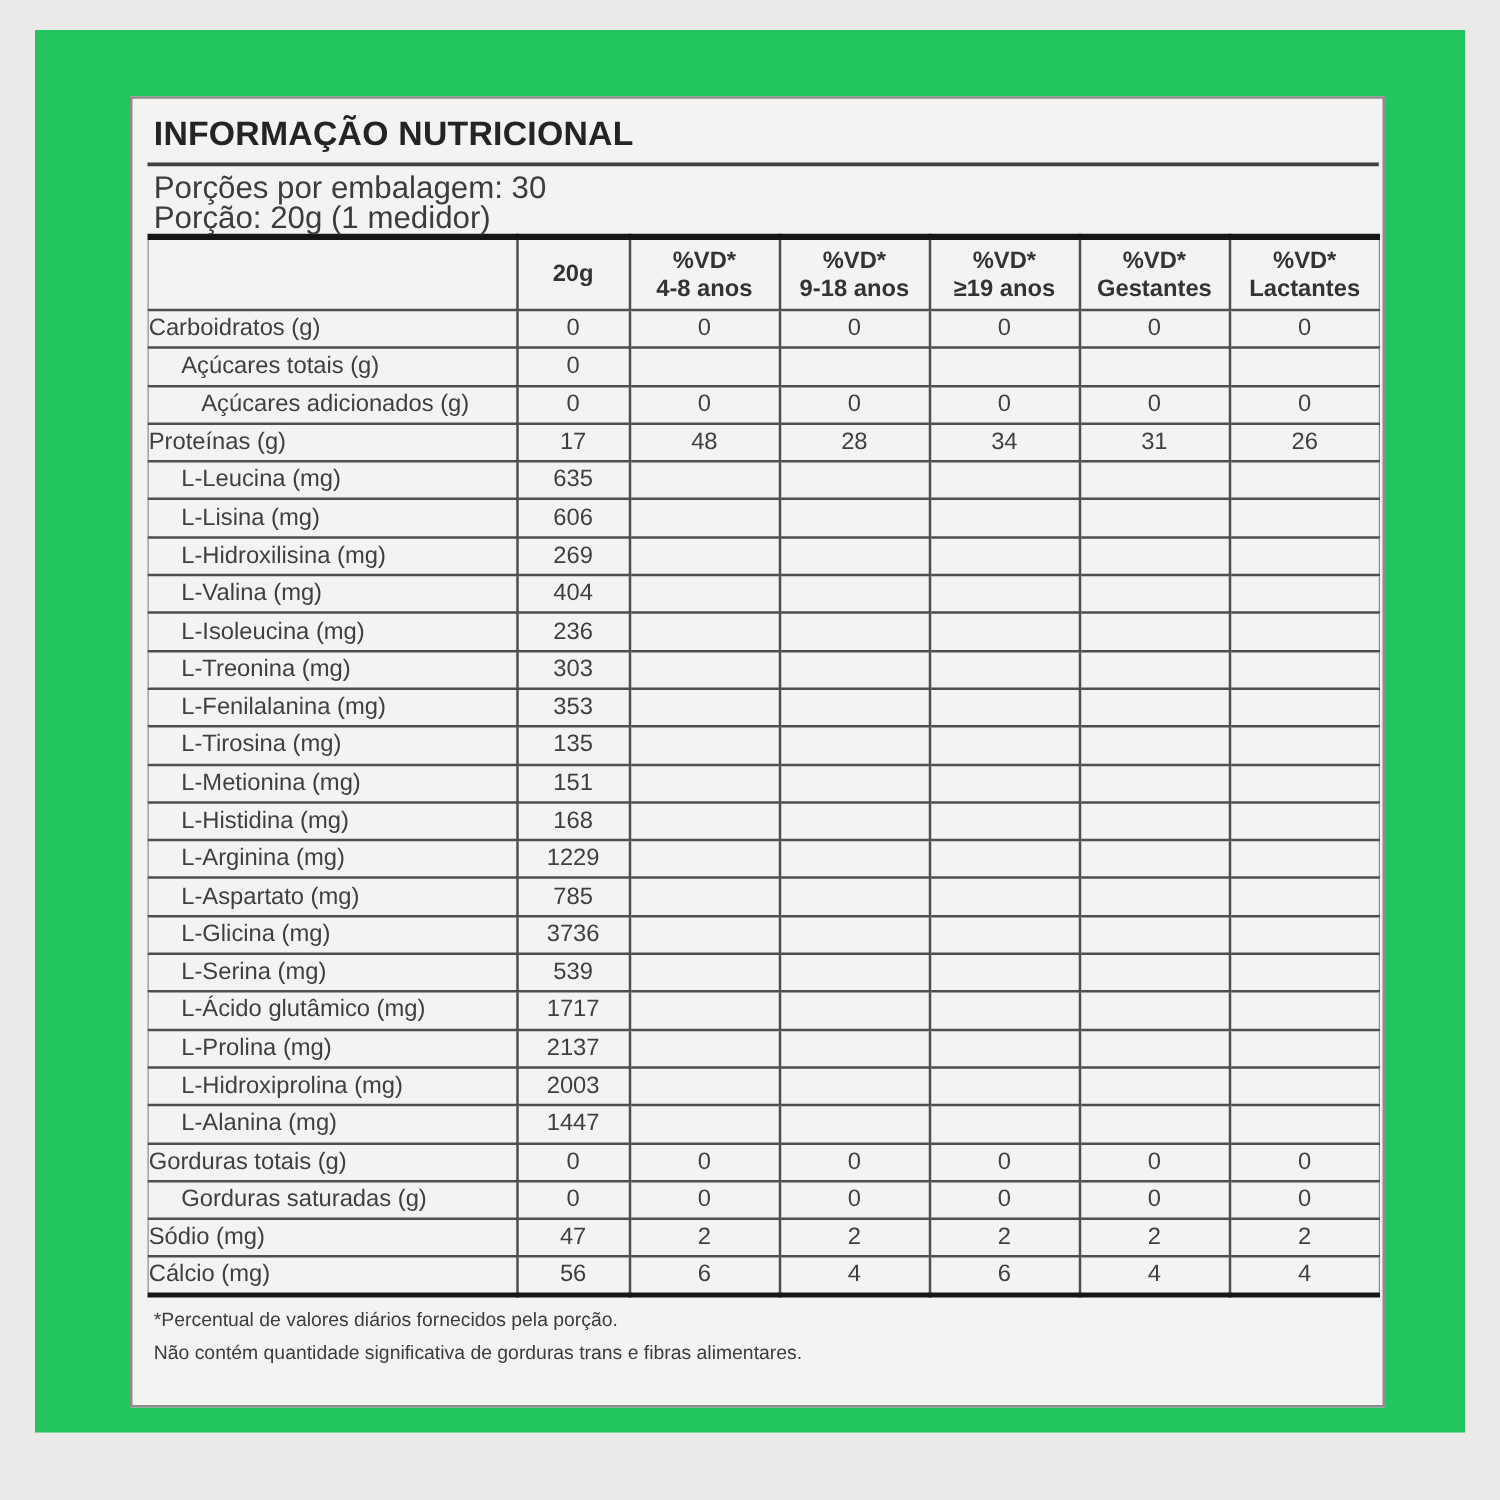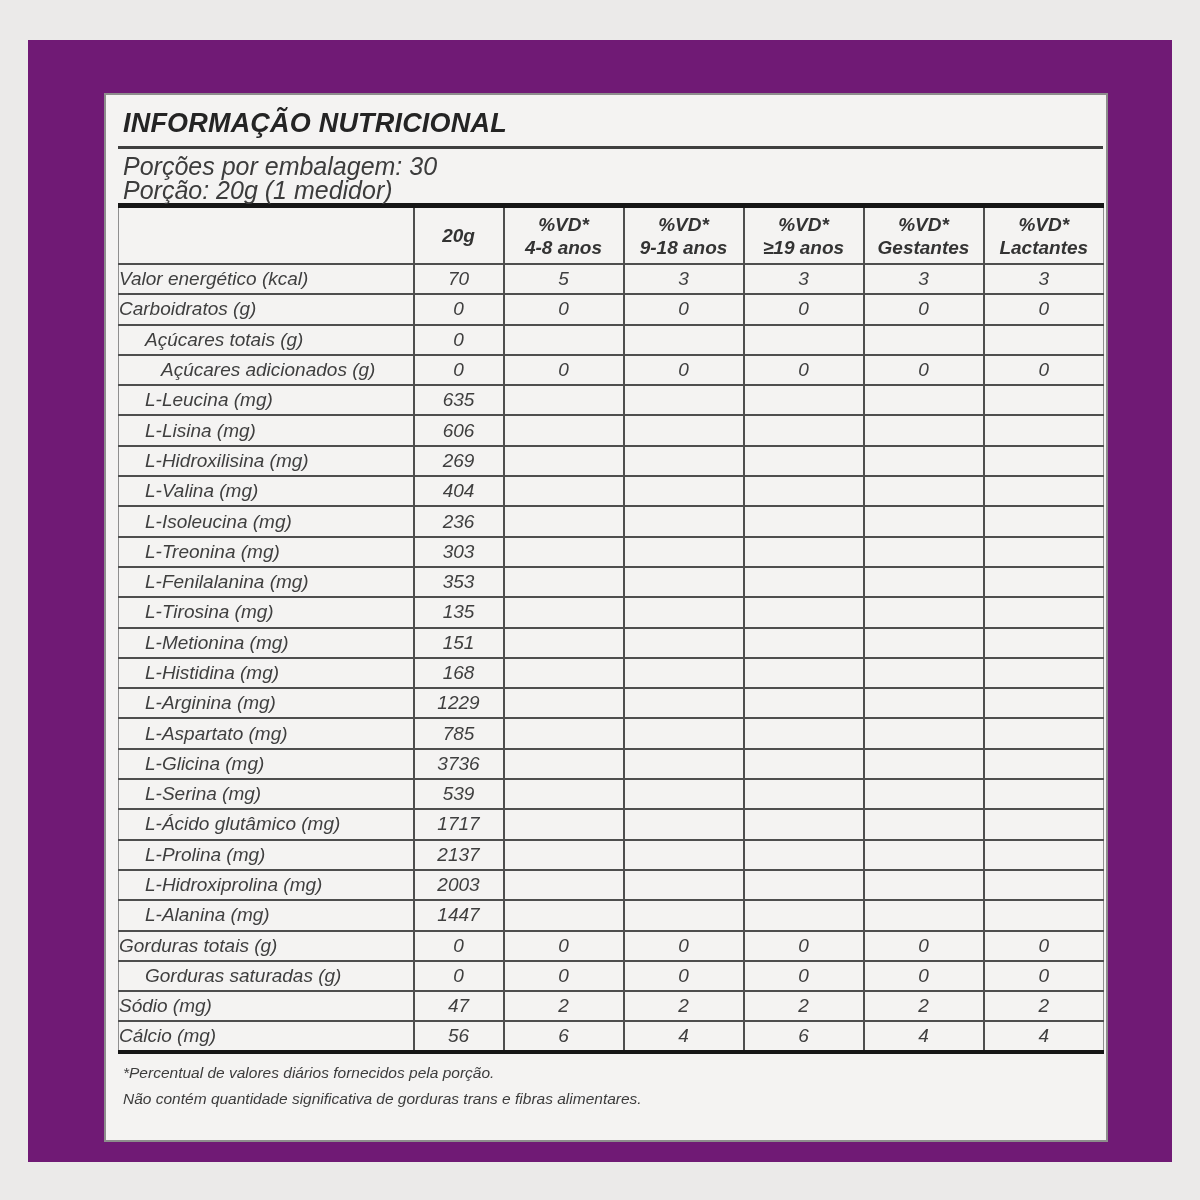--- a/index.html
+++ b/index.html
@@ -5,24 +5,23 @@
   html, body {
     margin: 0; padding: 0;
     width: 1200px; height: 1200px;
     background: #ebeae9;
     font-family: "Liberation Sans", sans-serif;
     overflow: hidden;
     position: relative;
   }
   .image-area {
     position: absolute;
-    left: 28px; top: 40px;
+    left: 28px; top: 24px;
     width: 1144px; height: 1122px;
-    background: #701a75;
-    font-style: italic;
+    background: #22c55e;
   }
   .card {
     position: absolute;
     left: 76px; top: 53px;
     width: 1004px; height: 1049px;
     box-sizing: border-box;
     background: #f4f3f2;
     border: 2px solid #8d8d8c;
   }
   .title {
@@ -135,29 +134,20 @@
               <div>Gestantes</div>
             </th>
             <th>
               <div>%VD*</div>
               <div>Lactantes</div>
             </th>
           </tr>
       </thead>
       <tbody>
           <tr class="data-row">
-            <td class="label indent-0">Valor energético (kcal)</td>
-            <td class="val">70</td>
-            <td class="val">5</td>
-            <td class="val">3</td>
-            <td class="val">3</td>
-            <td class="val">3</td>
-            <td class="val">3</td>
-          </tr>
-          <tr class="data-row">
             <td class="label indent-0">Carboidratos (g)</td>
             <td class="val">0</td>
             <td class="val">0</td>
             <td class="val">0</td>
             <td class="val">0</td>
             <td class="val">0</td>
             <td class="val">0</td>
           </tr>
           <tr class="data-row">
             <td class="label indent-1">Açúcares totais (g)</td>
@@ -169,20 +159,29 @@
             <td class="val"></td>
           </tr>
           <tr class="data-row">
             <td class="label indent-2">Açúcares adicionados (g)</td>
             <td class="val">0</td>
             <td class="val">0</td>
             <td class="val">0</td>
             <td class="val">0</td>
             <td class="val">0</td>
             <td class="val">0</td>
+          </tr>
+          <tr class="data-row">
+            <td class="label indent-0">Proteínas (g)</td>
+            <td class="val">17</td>
+            <td class="val">48</td>
+            <td class="val">28</td>
+            <td class="val">34</td>
+            <td class="val">31</td>
+            <td class="val">26</td>
           </tr>
           <tr class="data-row">
             <td class="label indent-1">L-Leucina (mg)</td>
             <td class="val">635</td>
             <td class="val"></td>
             <td class="val"></td>
             <td class="val"></td>
             <td class="val"></td>
             <td class="val"></td>
           </tr>

